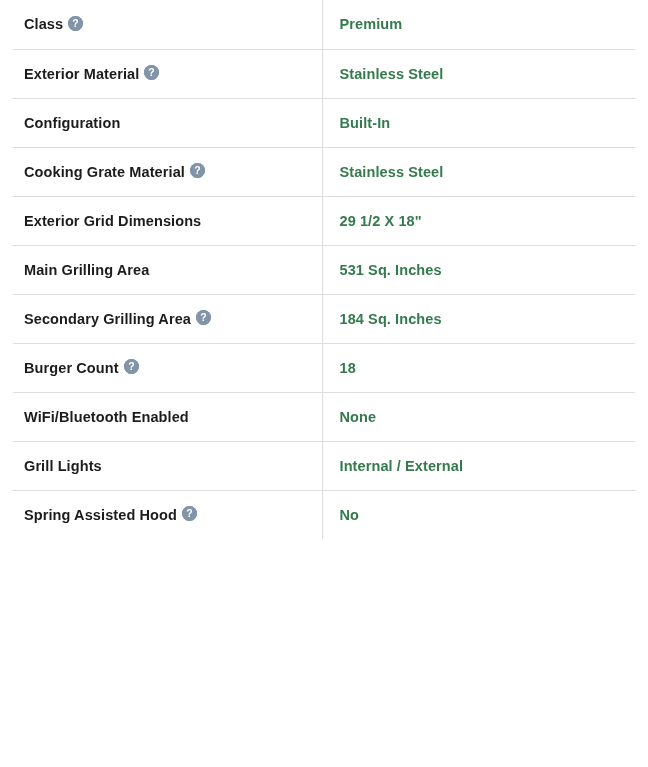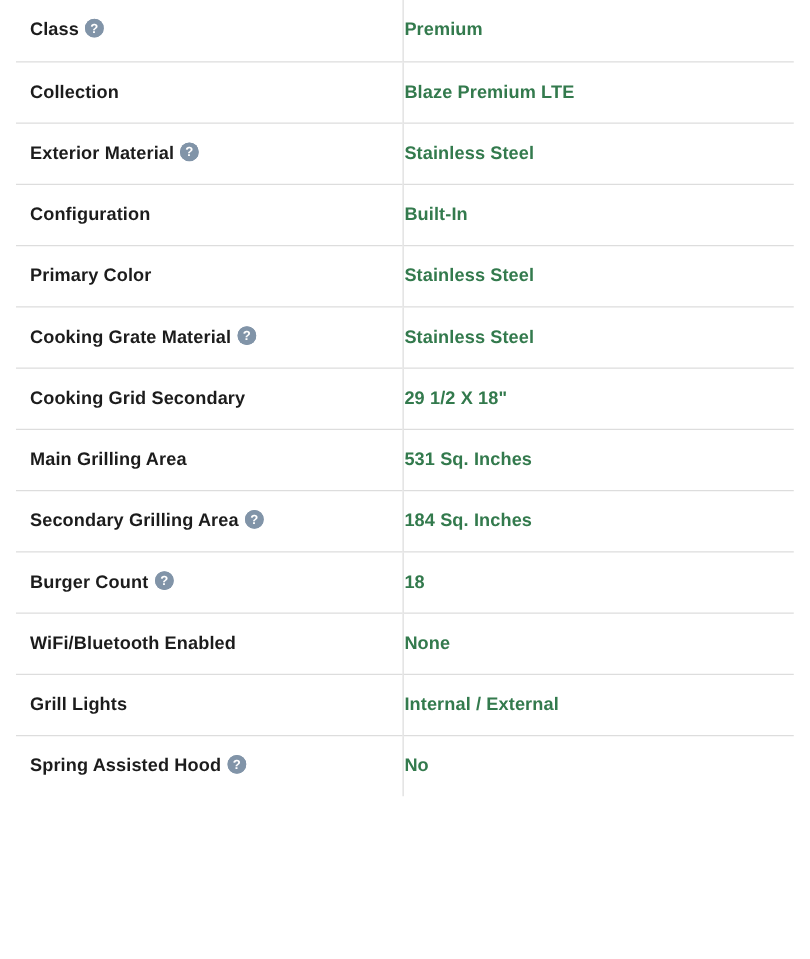--- a/index.html
+++ b/index.html
@@ -42,37 +42,38 @@
     padding-left: 24px;
     padding-right: 10px;
     color: #1c1c1c;
     font-size: 14.5px;
     font-weight: bold;
     letter-spacing: 0.1px;
   }
 
   .cell-value {
     width: 326px;
-    padding-left: 1px;
+    padding-left: 17px;
     padding-right: 12px;
     color: #337a4d;
     font-size: 14.5px;
     font-weight: bold;
     border-left: 1px solid #dddddd;
     letter-spacing: 0.1px;
   }
 
   
   .spec-table {
     margin: 0;
   }
   .spec-row > .cell-label { position: relative; }
 
   .label-inner {
     display: inline-flex;
+    align-items: center;
     gap: 5px;
     white-space: nowrap;
   }
 
   .help-icon {
     display: inline-block;
     width: 15px;
     height: 15px;
     flex: 0 0 15px;
     border-radius: 50%;
@@ -121,63 +122,51 @@
               <svg viewBox="0 0 15 15" xmlns="http://www.w3.org/2000/svg" aria-hidden="true">
                 <circle cx="7.5" cy="7.5" r="7.5" fill="#8194a8"></circle>
                 <text x="7.5" y="11.1" text-anchor="middle" font-family="Liberation Sans, sans-serif" font-size="10.5" font-weight="bold" fill="#ffffff">?</text>
               </svg>
             </span>
           </span></td>
         <td class="cell-value"><span class="value-inner">Premium</span></td>
       </tr>
       <tr class="spec-row">
         <td class="cell-label"><span class="label-inner">
-            <span>Collection</span>
-          </span></td>
-        <td class="cell-value"><span class="value-inner">Blaze Premium LTE</span></td>
-      </tr>
-      <tr class="spec-row">
-        <td class="cell-label"><span class="label-inner">
             <span>Exterior Material</span>
             <span class="help-icon">
               <svg viewBox="0 0 15 15" xmlns="http://www.w3.org/2000/svg" aria-hidden="true">
                 <circle cx="7.5" cy="7.5" r="7.5" fill="#8194a8"></circle>
                 <text x="7.5" y="11.1" text-anchor="middle" font-family="Liberation Sans, sans-serif" font-size="10.5" font-weight="bold" fill="#ffffff">?</text>
               </svg>
             </span>
           </span></td>
         <td class="cell-value"><span class="value-inner">Stainless Steel</span></td>
       </tr>
       <tr class="spec-row">
         <td class="cell-label"><span class="label-inner">
             <span>Configuration</span>
           </span></td>
         <td class="cell-value"><span class="value-inner">Built-In</span></td>
       </tr>
       <tr class="spec-row">
         <td class="cell-label"><span class="label-inner">
-            <span>Primary Color</span>
+            <span>Cooking Grate Material</span>
+            <span class="help-icon">
+              <svg viewBox="0 0 15 15" xmlns="http://www.w3.org/2000/svg" aria-hidden="true">
+                <circle cx="7.5" cy="7.5" r="7.5" fill="#8194a8"></circle>
+                <text x="7.5" y="11.1" text-anchor="middle" font-family="Liberation Sans, sans-serif" font-size="10.5" font-weight="bold" fill="#ffffff">?</text>
+              </svg>
+            </span>
           </span></td>
         <td class="cell-value"><span class="value-inner">Stainless Steel</span></td>
       </tr>
       <tr class="spec-row">
         <td class="cell-label"><span class="label-inner">
-            <span>Cooking Grate Material</span>
-            <span class="help-icon">
-              <svg viewBox="0 0 15 15" xmlns="http://www.w3.org/2000/svg" aria-hidden="true">
-                <circle cx="7.5" cy="7.5" r="7.5" fill="#8194a8"></circle>
-                <text x="7.5" y="11.1" text-anchor="middle" font-family="Liberation Sans, sans-serif" font-size="10.5" font-weight="bold" fill="#ffffff">?</text>
-              </svg>
-            </span>
-          </span></td>
-        <td class="cell-value"><span class="value-inner">Stainless Steel</span></td>
-      </tr>
-      <tr class="spec-row">
-        <td class="cell-label"><span class="label-inner">
-            <span>Cooking Grid Secondary</span>
+            <span>Exterior Grid Dimensions</span>
           </span></td>
         <td class="cell-value"><span class="value-inner">29 1/2 X 18"</span></td>
       </tr>
       <tr class="spec-row">
         <td class="cell-label"><span class="label-inner">
             <span>Main Grilling Area</span>
           </span></td>
         <td class="cell-value"><span class="value-inner">531 Sq. Inches</span></td>
       </tr>
       <tr class="spec-row">

